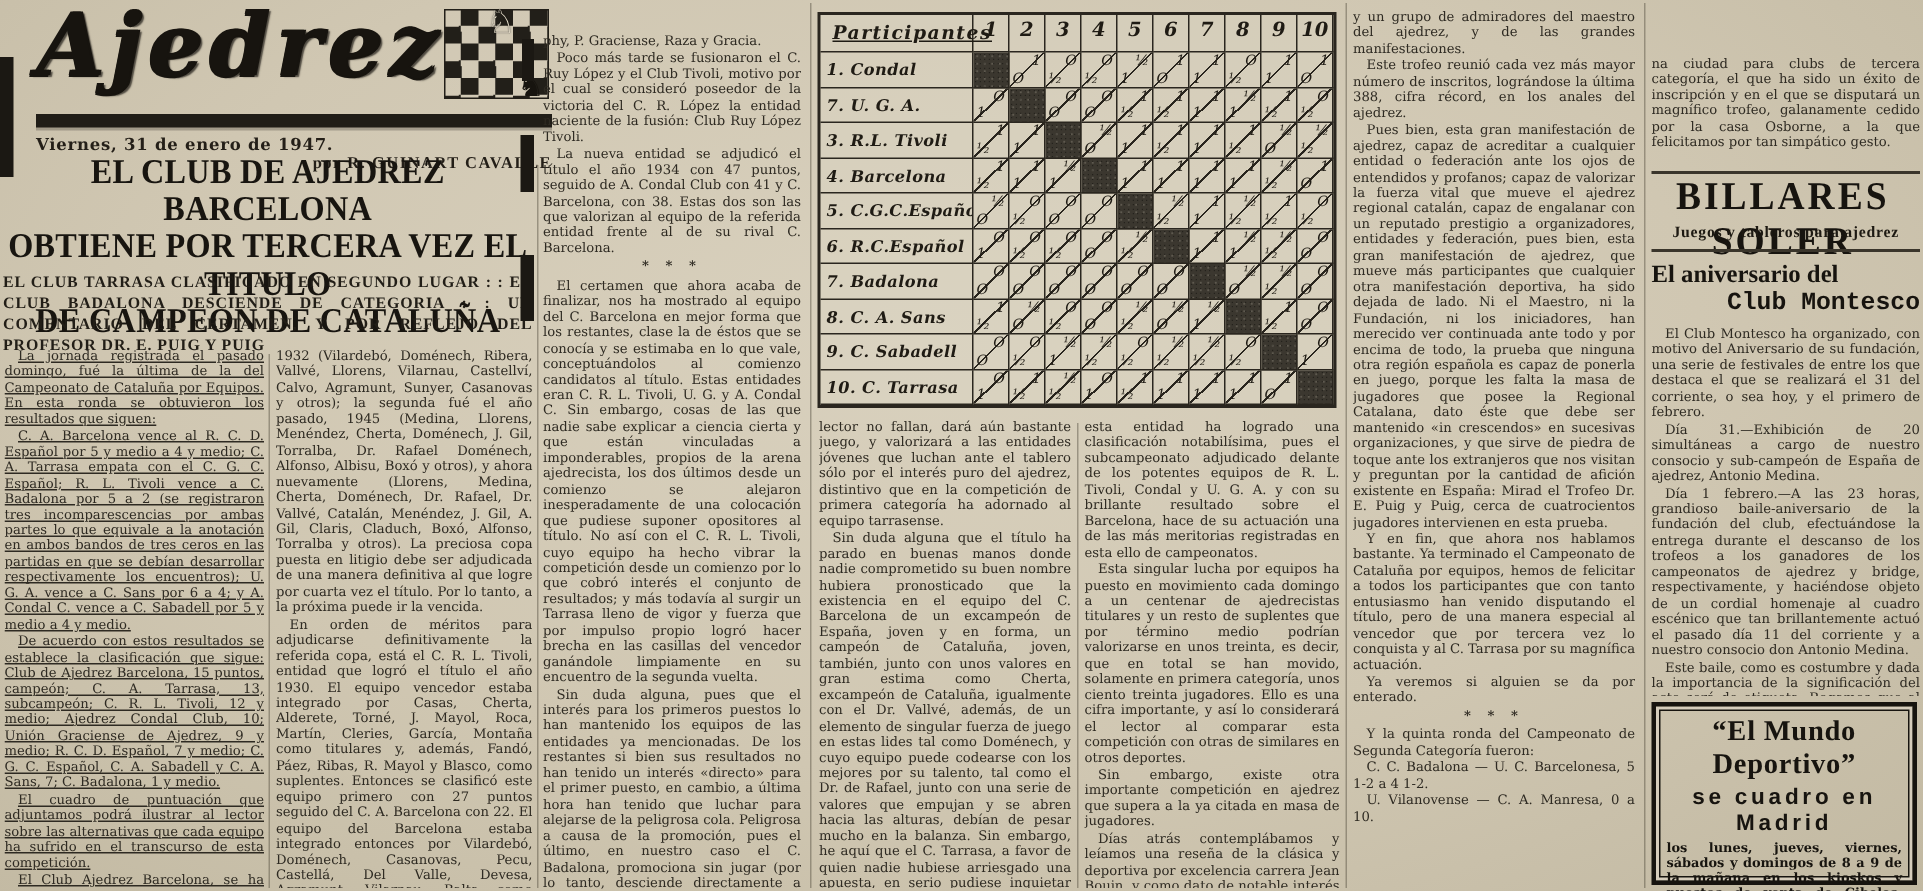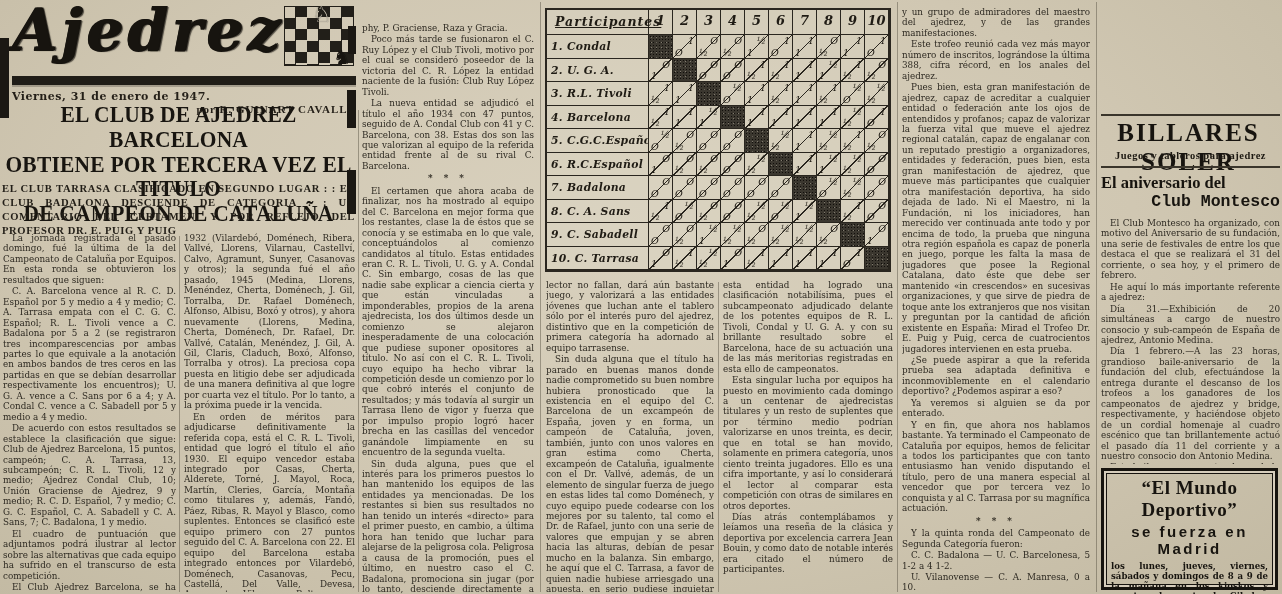--- a/index.html
+++ b/index.html
@@ -1,20 +1,20 @@
 <!DOCTYPE html>
 <html><head>
 <meta charset="utf-8">
 <style>
   html,body{margin:0;padding:0;}
   .page{position:relative;width:1282px;height:594px;overflow:hidden;
     background:radial-gradient(ellipse at 48% 38%, #d9d1be 0%, #d0c7b2 55%, #c2b9a2 100%);
     font-family:"DejaVu Serif", serif;color:#2b2821;}
   
-  .masthead{position:absolute;left:12px;top:2px;width:344px;height:102px;}
+  .masthead{position:absolute;left:24px;top:2px;width:344px;height:102px;}
   .mast-title{position:absolute;left:0;top:-6px;font-family:"DejaVu Serif",serif;font-weight:bold;font-style:italic;
     font-size:58px;letter-spacing:4px;color:#17140f;text-shadow:1.5px 0 #17140f,0 1px #17140f,2.5px 1px 1px rgba(23,20,15,.7);}
   .chessboard{position:absolute;left:272px;top:4px;width:70px;height:60px;
     background:repeating-conic-gradient(#221f19 0% 25%, rgba(214,205,188,.2) 0% 50%) 0 0/23px 23px;
     box-shadow:inset 0 0 0 1px #221f19;}
   .knight-light{position:absolute;left:28px;top:-4px;font-size:22px;color:#e4dcc8;text-shadow:0 0 1px #000;}
   .knight-dark{position:absolute;right:3px;bottom:-3px;font-size:20px;color:#17140f;}
   .mast-rule{position:absolute;left:0;top:74px;width:344px;height:9px;background:#201d17;
     box-shadow:0 2px 0 rgba(32,29,23,.25);}
   .dateline{position:absolute;left:0;top:88px;width:344px;font-size:11px;font-weight:bold;color:#241f18;text-align:center;}
@@ -23,21 +23,21 @@
   
   .headline{position:absolute;left:0;top:107px;width:357px;text-align:center;font-family:"Liberation Serif",serif;
     font-weight:bold;color:#181510;font-size:21.5px;line-height:23px;letter-spacing:.2px;transform:scaleY(1.08);}
   .subhead{position:absolute;left:2px;top:182px;width:353px;font-family:"Liberation Serif",serif;font-weight:bold;
     font-size:10.6px;line-height:14px;text-align:justify;color:#221e17;letter-spacing:.6px;}
   
   .col{position:absolute;font-size:8.8px;line-height:10.45px;text-align:justify;overflow:hidden;color:#2e2a22;}
   .col p{margin:0 0 1px 0;text-indent:9px;}
   .col p.ni{text-indent:0;}
   .col p.sep{text-align:center;text-indent:0;font-weight:bold;letter-spacing:4px;margin:2px 0;}
-  #col1{left:3px;top:233px;width:173px;height:359px;}
+  #col1{left:3px;top:233px;width:173px;height:359px;text-decoration:underline;}
   #col2{left:184px;top:233px;width:171px;height:359px;}
   #col3{left:362px;top:23px;width:172px;height:585px;}
   #midleft{left:546px;top:280px;width:168px;height:312px;}
   #midright{left:723px;top:280px;width:170px;height:312px;}
   #col5{left:902px;top:7px;width:188px;height:585px;}
   
   .crosstable{position:absolute;left:545px;top:8px;display:grid;grid-template-columns:102px repeat(10,24px);
     grid-template-rows:25px repeat(10,23.5px);border:2px solid #2a261f;background:rgba(222,214,197,.35);}
   .crosstable > div{box-sizing:border-box;border-right:1px solid #2a261f;border-bottom:1px solid #2a261f;position:relative;}
   .ct-corner{font-style:italic;font-weight:bold;font-size:12.5px;padding:4px 0 0 8px;color:#1f1b14;
@@ -118,29 +118,29 @@
       <p>El certamen que ahora acaba de finalizar, nos ha mostrado al equipo del C. Barcelona en mejor forma que los restantes, clase la de éstos que se conocía y se estimaba en lo que vale, conceptuándolos al comienzo candidatos al título. Estas entidades eran C. R. L. Tivoli, U. G. y A. Condal C. Sin embargo, cosas de las que nadie sabe explicar a ciencia cierta y que están vinculadas a imponderables, propios de la arena ajedrecista, los dos últimos desde un comienzo se alejaron inesperadamente de una colocación que pudiese suponer opositores al título. No así con el C. R. L. Tivoli, cuyo equipo ha hecho vibrar la competición desde un comienzo por lo que cobró interés el conjunto de resultados; y más todavía al surgir un Tarrasa lleno de vigor y fuerza que por impulso propio logró hacer brecha en las casillas del vencedor ganándole limpiamente en su encuentro de la segunda vuelta.</p>
       <p>Sin duda alguna, pues que el interés para los primeros puestos lo han mantenido los equipos de las entidades ya mencionadas. De los restantes si bien sus resultados no han tenido un interés «directo» para el primer puesto, en cambio, a última hora han tenido que luchar para alejarse de la peligrosa cola. Peligrosa a causa de la promoción, pues el último, en nuestro caso el C. Badalona, promociona sin jugar (por lo tanto, desciende directamente a segunda categoría), y el penúltimo (que en el caso actual es un empate de tres entidades) promociona con el segundo clasificado en el campeonato de Cataluña por Equipos de segunda categoría (C. Manresa o C. C. Badalona).</p>
     </div>
   <div id="midleft" class="col">
       <p class="ni">lector no fallan, dará aún bastante juego, y valorizará a las entidades jóvenes que luchan ante el tablero sólo por el interés puro del ajedrez, distintivo que en la competición de primera categoría ha adornado al equipo tarrasense.</p>
       <p>Sin duda alguna que el título ha parado en buenas manos donde nadie comprometido su buen nombre hubiera pronosticado que la existencia en el equipo del C. Barcelona de un excampeón de España, joven y en forma, un campeón de Cataluña, joven, también, junto con unos valores en gran estima como Cherta, excampeón de Cataluña, igualmente con el Dr. Vallvé, además, de un elemento de singular fuerza de juego en estas lides tal como Doménech, y cuyo equipo puede codearse con los mejores por su talento, tal como el Dr. de Rafael, junto con una serie de valores que empujan y se abren hacia las alturas, debían de pesar mucho en la balanza. Sin embargo, he aquí que el C. Tarrasa, a favor de quien nadie hubiese arriesgado una apuesta, en serio pudiese inquietar los primeros lugares, entre cuyos componentes no hallamos más que nombres de entusiastas ajedrecistas y algún veterano luchador que mantiene el empuje de los jóvenes,</p>
     </div>
   <div id="midright" class="col">
       <p class="ni">esta entidad ha logrado una clasificación notabilísima, pues el subcampeonato adjudicado delante de los potentes equipos de R. L. Tivoli, Condal y U. G. A. y con su brillante resultado sobre el Barcelona, hace de su actuación una de las más meritorias registradas en esta ello de campeonatos.</p>
       <p>Esta singular lucha por equipos ha puesto en movimiento cada domingo a un centenar de ajedrecistas titulares y un resto de suplentes que por término medio podrían valorizarse en unos treinta, es decir, que en total se han movido, solamente en primera categoría, unos ciento treinta jugadores. Ello es una cifra importante, y así lo considerará el lector al comparar esta competición con otras de similares en otros deportes.</p>
+      <p>Sin embargo, existe otra importante competición en ajedrez que supera a la ya citada en masa de jugadores.</p>
       <p>Días atrás contemplábamos y leíamos una reseña de la clásica y deportiva por excelencia carrera Jean Bouin, y como dato de notable interés era citado el número de participantes.</p>
     </div>
   <div id="col5" class="col">
       <p class="ni">y un grupo de admiradores del maestro del ajedrez, y de las grandes manifestaciones.</p>
       <p>Este trofeo reunió cada vez más mayor número de inscritos, lográndose la última 388, cifra récord, en los anales del ajedrez.</p>
       <p>Pues bien, esta gran manifestación de ajedrez, capaz de acreditar a cualquier entidad o federación ante los ojos de entendidos y profanos; capaz de valorizar la fuerza vital que mueve el ajedrez regional catalán, capaz de engalanar con un reputado prestigio a organizadores, entidades y federación, pues bien, esta gran manifestación de ajedrez, que mueve más participantes que cualquier otra manifestación deportiva, ha sido dejada de lado. Ni el Maestro, ni la Fundación, ni los iniciadores, han merecido ver continuada ante todo y por encima de todo, la prueba que ninguna otra región española es capaz de ponerla en juego, porque les falta la masa de jugadores que posee la Regional Catalana, dato éste que debe ser mantenido «in crescendos» en sucesivas organizaciones, y que sirve de piedra de toque ante los extranjeros que nos visitan y preguntan por la cantidad de afición existente en España: Mirad el Trofeo Dr. E. Puig y Puig, cerca de cuatrocientos jugadores intervienen en esta prueba.</p>
-      <p>¿Se puede aspirar a que la referida prueba sea adaptada definitiva e inconmoviblemente en el calendario deportivo? ¿Podemos aspirar a eso?</p>
+      <p>Y en fin, que ahora nos hablamos bastante. Ya terminado el Campeonato de Cataluña por equipos, hemos de felicitar a todos los participantes que con tanto entusiasmo han venido disputando el título, pero de una manera especial al vencedor que por tercera vez lo conquista y al C. Tarrasa por su magnífica actuación.</p>
       <p>Ya veremos si alguien se da por enterado.</p>
-      <p>Y en fin, que ahora nos hablamos bastante. Ya terminado el Campeonato de Cataluña por equipos, hemos de felicitar a todos los participantes que con tanto entusiasmo han venido disputando el título, pero de una manera especial al vencedor que por tercera vez lo conquista y al C. Tarrasa por su magnífica actuación.</p>
       <p class="sep">* * *</p>
       <p>Y la quinta ronda del Campeonato de Segunda Categoría fueron:</p>
       <p>C. C. Badalona — U. C. Barcelonesa, 5 1-2 a 4 1-2.</p>
       <p>U. Vilanovense — C. A. Manresa, 0 a 10.</p>
     </div>
 
   <div class="crosstable">
       <div class="ct-corner">Participantes</div>
       <div class="ct-num">1</div>
       <div class="ct-num">2</div>
@@ -192,21 +192,21 @@
       <div class="ct-cell">
         <div class="diag"></div>
         <div class="up">1</div>
         <div class="lo">1</div>
       </div>
       <div class="ct-cell">
         <div class="diag"></div>
         <div class="up">1</div>
         <div class="lo">O</div>
       </div>
-      <div class="ct-name">2. U. G. A.</div>
+      <div class="ct-name">7. U. G. A.</div>
       <div class="ct-cell">
         <div class="diag"></div>
         <div class="up">O</div>
         <div class="lo">1</div>
       </div>
       <div class="ct-cell self"></div>
       <div class="ct-cell">
         <div class="diag"></div>
         <div class="up">O</div>
         <div class="lo">O</div>
@@ -617,39 +617,41 @@
         <div class="lo">1</div>
       </div>
       <div class="ct-cell">
         <div class="diag"></div>
         <div class="up">1</div>
         <div class="lo">O</div>
       </div>
       <div class="ct-cell self"></div>
     </div>
 
+  <div id="rc-top" class="col rightcol">
+    <p class="ni">na ciudad para clubs de tercera categoría, el que ha sido un éxito de inscripción y en el que se disputará un magnífico trofeo, galanamente cedido por la casa Osborne, a la que felicitamos por tan simpático gesto.</p>
+  </div>
   <div class="rule-h" style="top:114px;"></div>
   <div class="billares-title">BILLARES SOLER</div>
   <div class="billares-sub">Juegos y tableros para ajedrez</div>
   <div class="rule-h" style="top:166px;"></div>
   <div class="anniv-head">
     <span>El aniversario del</span>
     <span class="l2">Club Montesco</span>
   </div>
   <div id="rc-anniv" class="col rightcol">
       <p>El Club Montesco ha organizado, con motivo del Aniversario de su fundación, una serie de festivales de entre los que destaca el que se realizará el 31 del corriente, o sea hoy, y el primero de febrero.</p>
-      <p>He aquí lo más importante referente a ajedrez:</p>
       <p>Día 31.—Exhibición de 20 simultáneas a cargo de nuestro consocio y sub-campeón de España de ajedrez, Antonio Medina.</p>
       <p>Día 1 febrero.—A las 23 horas, grandioso baile-aniversario de la fundación del club, efectuándose la entrega durante el descanso de los trofeos a los ganadores de los campeonatos de ajedrez y bridge, respectivamente, y haciéndose objeto de un cordial homenaje al cuadro escénico que tan brillantemente actuó el pasado día 11 del corriente y a nuestro consocio don Antonio Medina.</p>
       <p>Este baile, como es costumbre y dada la importancia de la significación del acto será de etiqueta. Rogamos que al mismo den realce con su presencia el mayor número de socios, con la seguridad de que encontrarán un ambiente distinguido, familiar y agradable.</p>
     </div>
 
   <div class="madrid-ad">
     <div class="madrid-l1">“El Mundo Deportivo”</div>
-    <div class="madrid-l2">se fuerza en Madrid</div>
+    <div class="madrid-l2">se cuadro en Madrid</div>
     <div class="madrid-body">los lunes, jueves, viernes, sábados y domingos de 8 a 9 de la mañana en los kioskos y puestos de venta de Cibeles, Alcalá, Puerta del Sol y Avenida de José Antonio. Los martes se halla en venta a las 11 y media de la mañana</div>
   </div>
 
   <div class="vrule" style="left:179px;top:236px;height:356px;"></div>
   <div class="vrule" style="left:358px;top:110px;height:482px;"></div>
   <div class="vrule" style="left:540px;top:2px;height:590px;"></div>
   <div class="vrule" style="left:718px;top:282px;height:310px;"></div>
   <div class="vrule" style="left:897px;top:2px;height:590px;"></div>
   <div class="vrule" style="left:1096px;top:2px;height:590px;"></div>
 

